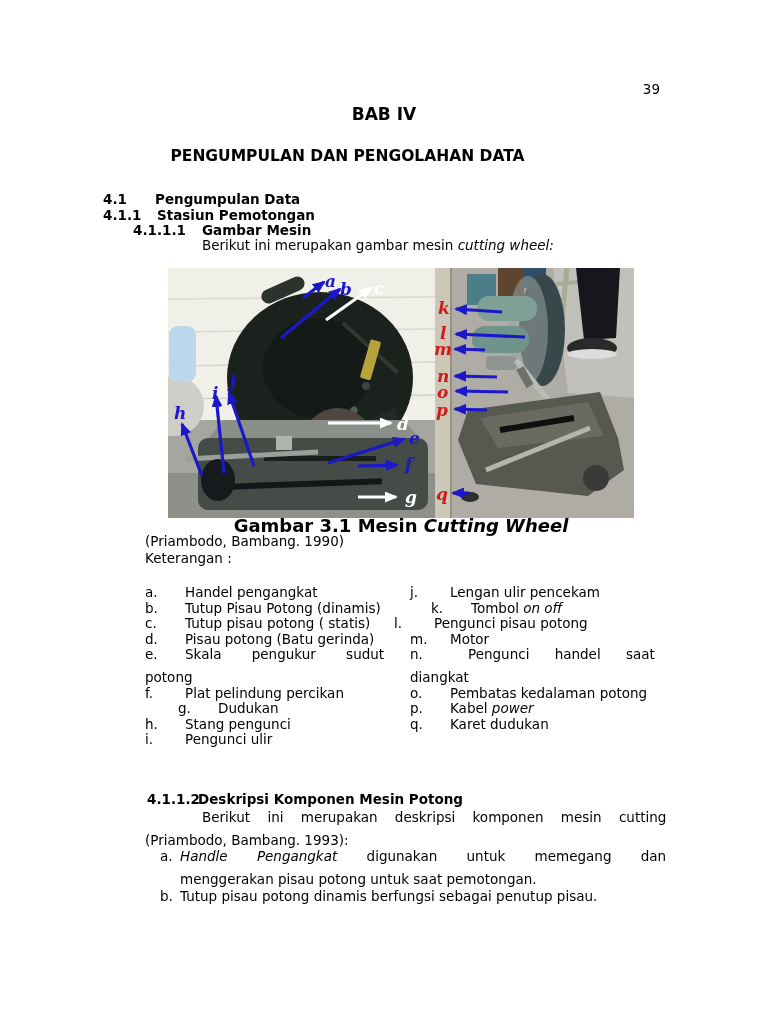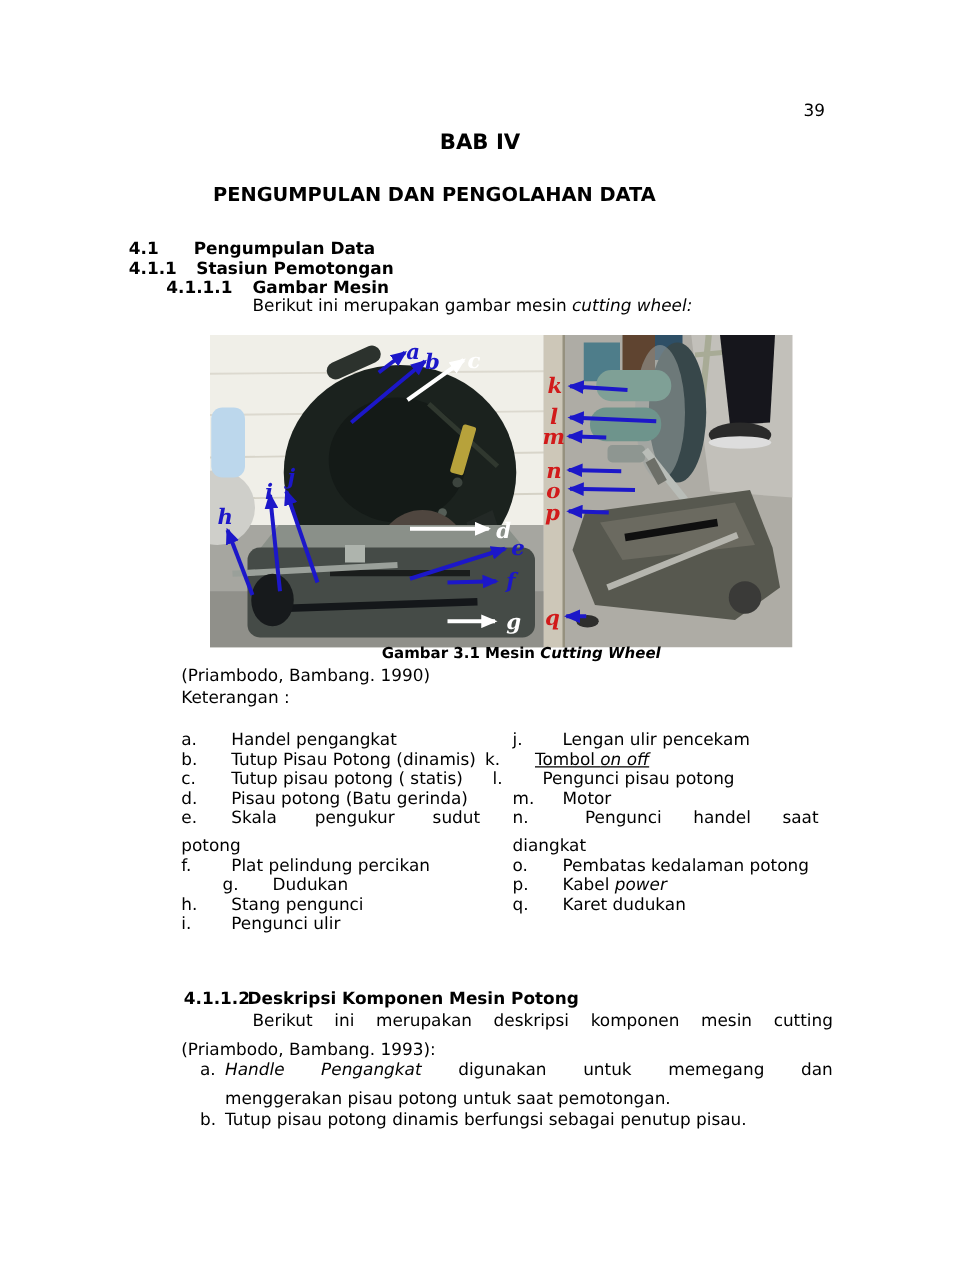--- a/index.html
+++ b/index.html
@@ -164,39 +164,39 @@
     <text class="lbl" x="272" y="71" fill="#d11a1a">l</text>
     <text class="lbl" x="266" y="87" fill="#d11a1a">m</text>
     <text class="lbl" x="269" y="114" fill="#d11a1a">n</text>
     <text class="lbl" x="269" y="130" fill="#d11a1a">o</text>
     <text class="lbl" x="268" y="148" fill="#d11a1a">p</text>
     <text class="lbl" x="268" y="232" fill="#d11a1a">q</text>
   </g>
 </svg>
 </div>
 
-<div class="abs b ctr" style="left:184px;top:516px;width:466px;font-size:12px;">
+<div class="abs b ctr" style="left:168px;top:516px;width:466px;font-size:18px;">
   <span>Gambar 3.1 Mesin </span><span class="i">Cutting Wheel</span>
 </div>
 <div class="abs" style="left:145px;top:534px;">(Priambodo, Bambang. 1990)</div>
 <div class="abs" style="left:145px;top:551px;">Keterangan :</div>
 
 <div class="abs" style="left:145px;top:585px;"><span class="row-letter">a.</span><span>Handel pengangkat</span></div>
 <div class="abs" style="left:145px;top:601px;"><span class="row-letter">b.</span><span>Tutup Pisau Potong (dinamis)</span></div>
 <div class="abs" style="left:145px;top:616px;"><span class="row-letter">c.</span><span>Tutup pisau potong ( statis)</span></div>
 <div class="abs" style="left:145px;top:632px;"><span class="row-letter">d.</span><span>Pisau potong (Batu gerinda)</span></div>
 <div class="abs" style="left:145px;top:647px;"><span class="row-letter">e.</span><span class="ws26">Skala pengukur sudut</span></div>
 <div class="abs" style="left:145px;top:670px;">potong</div>
 <div class="abs" style="left:145px;top:686px;"><span class="row-letter">f.</span><span>Plat pelindung percikan</span></div>
 <div class="abs" style="left:145px;top:701px;margin-left:33px;"><span class="row-letter">g.</span><span>Dudukan</span></div>
 <div class="abs" style="left:145px;top:717px;"><span class="row-letter">h.</span><span>Stang pengunci</span></div>
 <div class="abs" style="left:145px;top:732px;"><span class="row-letter">i.</span><span>Pengunci ulir</span></div>
 
 <div class="abs" style="left:410px;top:585px;"><span class="row-letter">j.</span><span>Lengan ulir pencekam</span></div>
-<div class="abs" style="left:388px;top:601px;text-decoration:underline;"><span class="row-letter">k.</span><span>Tombol </span><span class="i">on off</span></div>
+<div class="abs" style="left:431px;top:601px;"><span class="row-letter">k.</span><span>Tombol </span><span class="i">on off</span></div>
 <div class="abs" style="left:394px;top:616px;"><span class="row-letter">l.</span><span>Pengunci pisau potong</span></div>
 <div class="abs" style="left:410px;top:632px;"><span class="row-letter">m.</span><span>Motor</span></div>
 <div class="abs" style="left:410px;top:647px;"><span class="row-letter" style="width:58px;">n.</span><span class="ws21">Pengunci handel saat</span></div>
 <div class="abs" style="left:410px;top:670px;">diangkat</div>
 <div class="abs" style="left:410px;top:686px;"><span class="row-letter">o.</span><span>Pembatas kedalaman potong</span></div>
 <div class="abs" style="left:410px;top:701px;"><span class="row-letter">p.</span><span>Kabel </span><span class="i">power</span></div>
 <div class="abs" style="left:410px;top:717px;"><span class="row-letter">q.</span><span>Karet dudukan</span></div>
 
 <div class="abs b" style="left:147px;top:792px;">
   <span style="display:inline-block;width:51px;">4.1.1.2</span><span>Deskripsi Komponen Mesin Potong</span>

